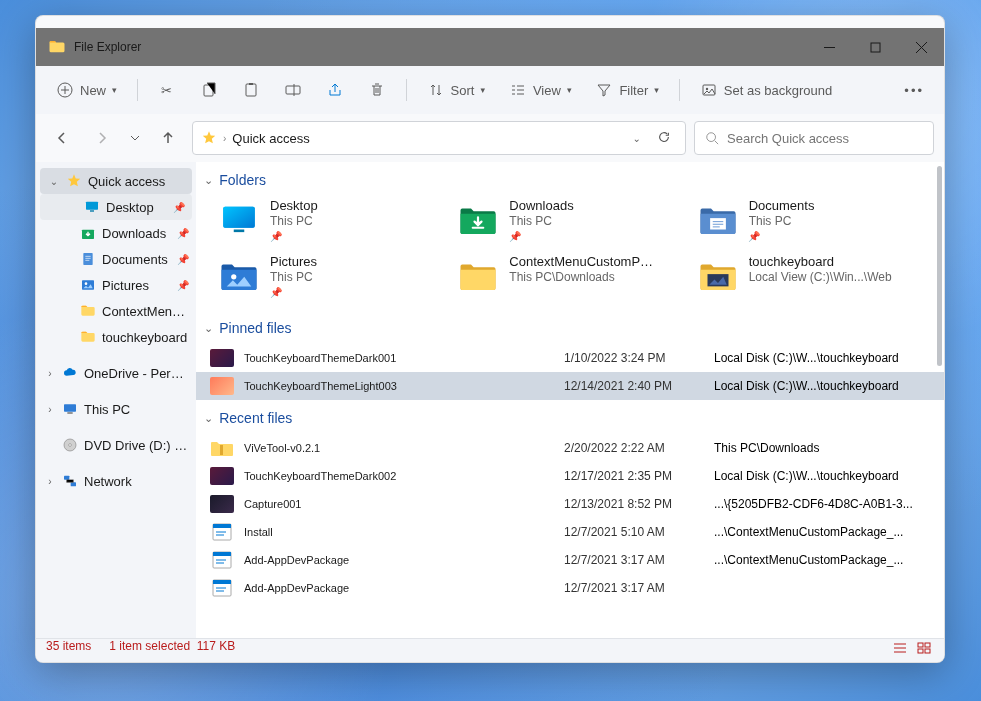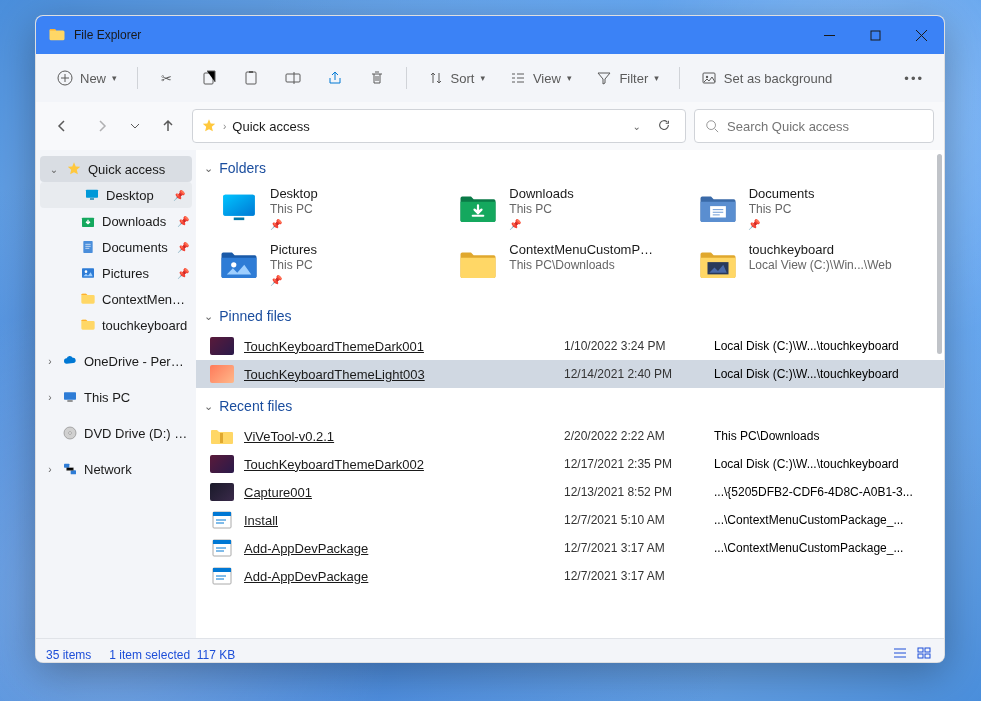--- a/index.html
+++ b/index.html
@@ -36,21 +36,21 @@
   width: 910px; height: 648px;
   background: #f8f9fb;
   border-radius: 8px;
   box-shadow: 0 10px 40px rgba(0,0,0,0.3);
   display: flex; flex-direction: column;
   overflow: hidden;
   border: 1px solid rgba(0,0,0,0.1);
 }
 .titlebar {
   height: 38px; display: flex; align-items: center;
-  padding: 0 0 0 12px; background: #3b82f6;
+  padding: 0 0 0 12px; background: #737373; margin-top: 12px;
 }
 .title-icon { width: 18px; height: 18px; margin-right: 8px; }
 .title-text { font-size: 12px; flex: 1; }
 .win-controls { display: flex; height: 100%; }
 .win-btn { width: 46px; display: flex; align-items: center; justify-content: center; cursor: pointer; }
 .toolbar {
   height: 48px; display: flex; align-items: center; padding: 0 10px;
   background: #f3f5f9; gap: 4px; justify-content: flex-end;
 }
 .tb-btn { display: flex; align-items: center; gap: 6px; padding: 6px 10px; border-radius: 4px; cursor: pointer; color: #5a5a5a; font-size: 13px; }
@@ -86,24 +86,24 @@
 .folder-item { display: flex; align-items: flex-start; gap: 10px; padding: 2px; cursor: pointer; }
 .folder-icon { width: 42px; height: 42px; flex-shrink: 0; }
 .folder-info { display: flex; flex-direction: column; gap: 1px; }
 .folder-name { font-size: 13px; white-space: nowrap; overflow: hidden; text-overflow: ellipsis; max-width: 150px; }
 .folder-sub { font-size: 12px; color: #666; white-space: nowrap; overflow: hidden; text-overflow: ellipsis; max-width: 150px; }
 .folder-pin { font-size: 10px; color: #888; margin-top: 2px; }
 .file-list { }
 .file-row { display: flex; align-items: center; padding: 5px 14px; gap: 10px; cursor: pointer; }
 .file-row.selected { background: #d0d8e2; }
 .file-thumb { width: 24px; height: 18px; flex-shrink: 0; border-radius: 2px; }
-.file-name { flex: 0 0 310px; font-size: 13px; text-decoration: underline; }
+.file-name { flex: 0 0 310px; font-size: 11px; }
 .file-date { flex: 0 0 140px; font-size: 12px; color: #333; }
 .file-path { flex: 1; font-size: 12px; color: #000000; white-space: nowrap; overflow: hidden; text-overflow: ellipsis; }
-.statusbar { height: 24px; background: #f3f5f9; border-top: 1px solid #e0e3e8; display: flex; align-items: flex-end; padding: 0 10px; font-size: 12px; color: #1d4ed8; gap: 18px; }
+.statusbar { height: 24px; background: #f3f5f9; border-top: 1px solid #e0e3e8; display: flex; align-items: flex-start; padding: 0 10px; font-size: 12px; color: #b91c1c; gap: 18px; }
 .statusbar .spacer { flex: 1; }
 .view-toggle { display: flex; gap: 4px; }
 .vt-btn { width: 20px; height: 18px; display: flex; align-items: center; justify-content: center; cursor: pointer; border-radius: 2px; }
 .scrollbar-track { position: absolute; right: 2px; top: 4px; bottom: 4px; width: 10px; }
 .scrollbar-thumb { position: absolute; right: 0; top: 0; width: 5px; height: 200px; background: #c0c3c8; border-radius: 3px; }
 </style>
 </head>
 <body>
 
 <div class="desktop-bg"></div>

